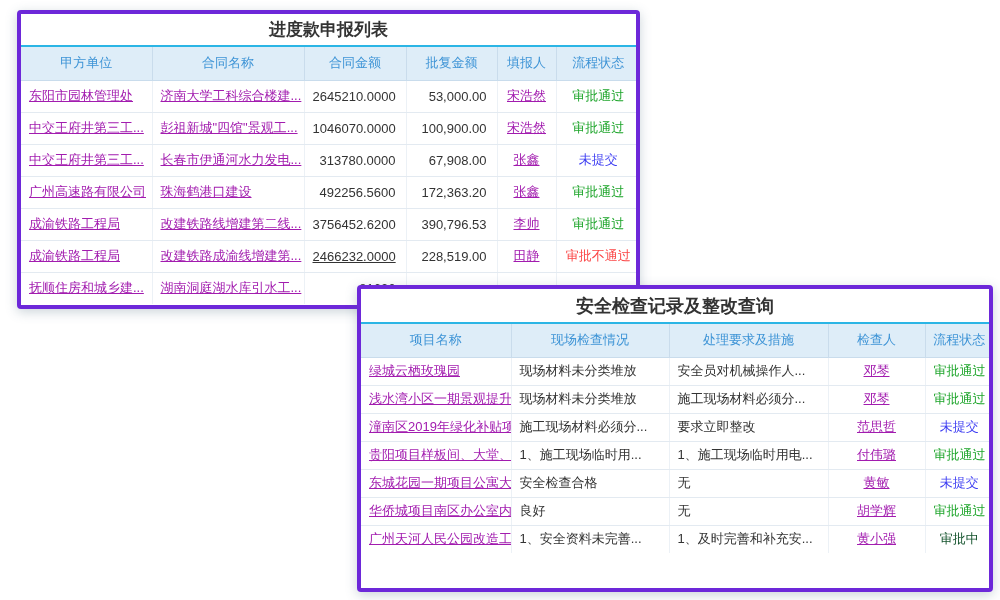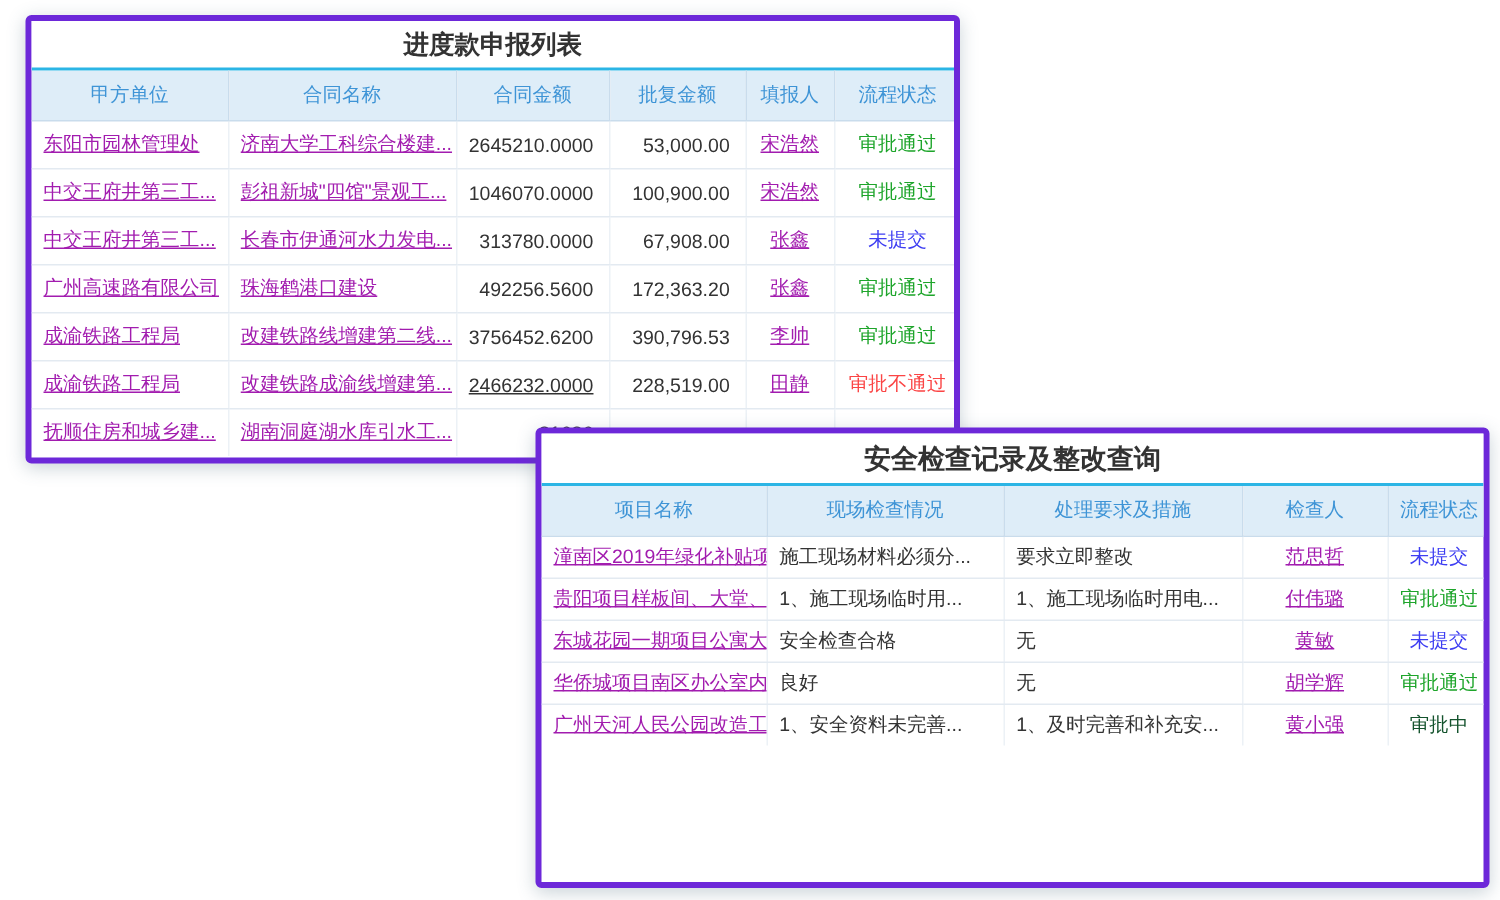--- a/index.html
+++ b/index.html
@@ -149,20 +149,34 @@
         <tr>
           <th>项目名称</th>
           <th>现场检查情况</th>
           <th>处理要求及措施</th>
           <th>检查人</th>
           <th>流程状态</th>
         </tr>
       </thead>
     <tbody>
         <tr>
+          <td class="link" style="text-align: left;">绿城云栖玫瑰园</td>
+          <td style="text-align: left;">现场材料未分类堆放</td>
+          <td style="text-align: left;">安全员对机械操作人...</td>
+          <td class="link" style="text-align: center;">邓琴</td>
+          <td style="text-align: center; color: rgb(30, 165, 43);">审批通过</td>
+        </tr>
+        <tr>
+          <td class="link" style="text-align: left;">浅水湾小区一期景观提升</td>
+          <td style="text-align: left;">现场材料未分类堆放</td>
+          <td style="text-align: left;">施工现场材料必须分...</td>
+          <td class="link" style="text-align: center;">邓琴</td>
+          <td style="text-align: center; color: rgb(30, 165, 43);">审批通过</td>
+        </tr>
+        <tr>
           <td class="link" style="text-align: left;">潼南区2019年绿化补贴项</td>
           <td style="text-align: left;">施工现场材料必须分...</td>
           <td style="text-align: left;">要求立即整改</td>
           <td class="link" style="text-align: center;">范思哲</td>
           <td style="text-align: center; color: rgb(62, 62, 242);">未提交</td>
         </tr>
         <tr>
           <td class="link" style="text-align: left;">贵阳项目样板间、大堂、</td>
           <td style="text-align: left;">1、施工现场临时用...</td>
           <td style="text-align: left;">1、施工现场临时用电...</td>

